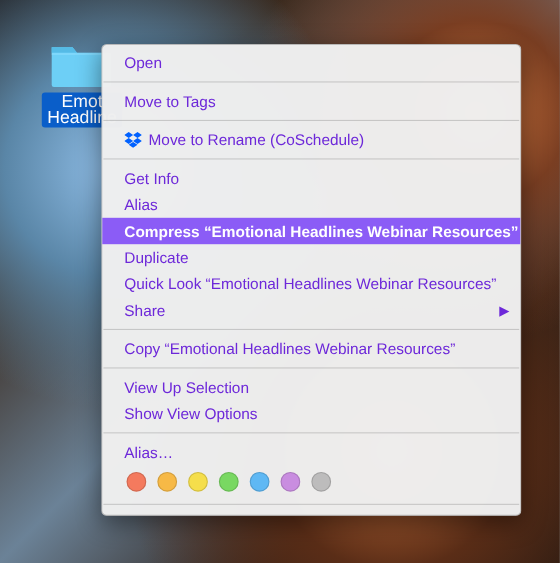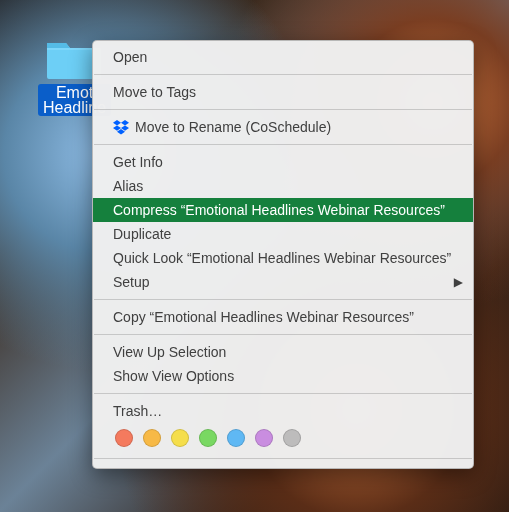--- a/index.html
+++ b/index.html
@@ -13,24 +13,24 @@
   }
   .folder{position:absolute;left:38px;top:35px;width:70px;text-align:center;}
   .folder-svg{width:58px;height:46px;display:block;margin:0 auto 3px;}
   .folder-label{display:inline-block;background:#0a5ec9;color:#fff;border-radius:3px;
     padding:1px 5px;font-size:16px;line-height:15px;max-width:100%;
     overflow:hidden;text-overflow:ellipsis;white-space:normal;}
   .menu{position:absolute;left:92px;top:40px;width:380px;
     background:rgba(239,239,239,0.985);border:1px solid rgba(0,0,0,0.22);
     border-radius:5px;box-shadow:0 6px 22px rgba(0,0,0,0.45);padding:4px 0;}
   .item{position:relative;display:flex;align-items:center;padding:3px 20px;
-    color:#404040;cursor:default;white-space:nowrap;overflow:hidden;
+    color:#6d28d9;cursor:default;white-space:nowrap;overflow:hidden;
     text-overflow:ellipsis;height:18px;line-height:18px;}
   .item .icon{width:16px;height:16px;margin-right:6px;flex:0 0 16px;}
-  .item.highlight{background:#15803d;color:#fff;}
+  .item.highlight{background:#8b5cf6;color:#fff;font-weight:bold;}
   .item .sub{position:absolute;right:10px;font-size:12px;}
   .sep{height:1px;margin:5px 1px;background:rgba(0,0,0,0.16);}
   .tagrow{display:flex;align-items:center;gap:10px;padding:6px 22px 6px 22px;}
   .tagdot{width:18px;height:18px;border-radius:50%;box-shadow:inset 0 0 0 1px rgba(0,0,0,0.15);}
 </style>
 </head>
 <body>
 
 <div class="desktop">
 
@@ -68,37 +68,37 @@
     <div class="item highlight">
         <span>Compress “Emotional Headlines Webinar Resources”</span>
       </div>
     <div class="item">
         <span>Duplicate</span>
       </div>
     <div class="item">
         <span>Quick Look “Emotional Headlines Webinar Resources”</span>
       </div>
     <div class="item">
-        <span>Setup</span>
+        <span>Share</span>
         <span class="sub">▶</span>
       </div>
     <div class="sep"></div>
     <div class="item">
         <span>Copy “Emotional Headlines Webinar Resources”</span>
       </div>
     <div class="sep"></div>
     <div class="item">
         <span>View Up Selection</span>
       </div>
     <div class="item">
         <span>Show View Options</span>
       </div>
     <div class="sep"></div>
     <div class="item">
-        <span>Trash…</span>
+        <span>Alias…</span>
       </div>
     <div class="tagrow" id="tagrow">
         <div class="tagdot" style="background: rgb(244, 122, 94);"></div>
         <div class="tagdot" style="background: rgb(247, 185, 70);"></div>
         <div class="tagdot" style="background: rgb(245, 222, 75);"></div>
         <div class="tagdot" style="background: rgb(121, 216, 98);"></div>
         <div class="tagdot" style="background: rgb(95, 184, 244);"></div>
         <div class="tagdot" style="background: rgb(201, 141, 224);"></div>
         <div class="tagdot" style="background: rgb(189, 188, 188);"></div>
       </div>

